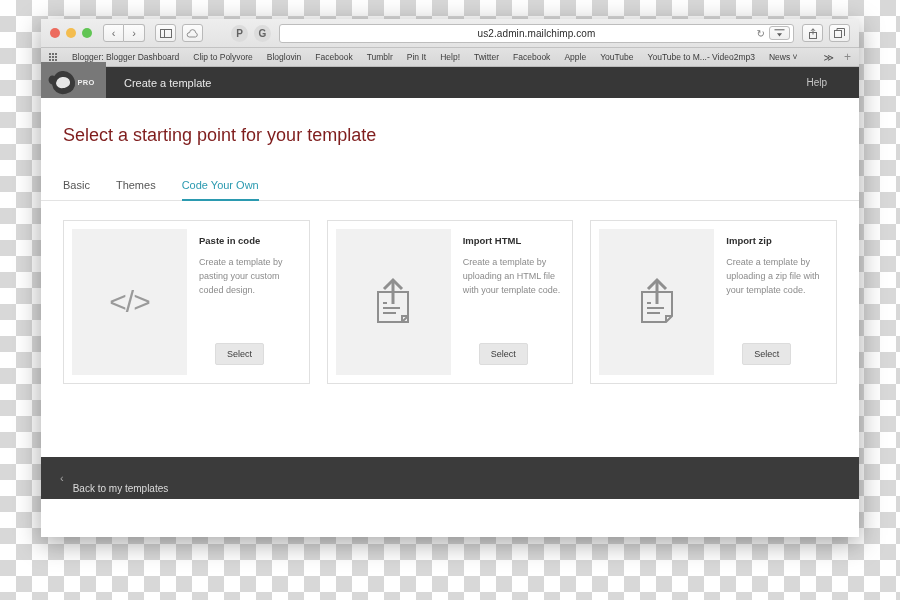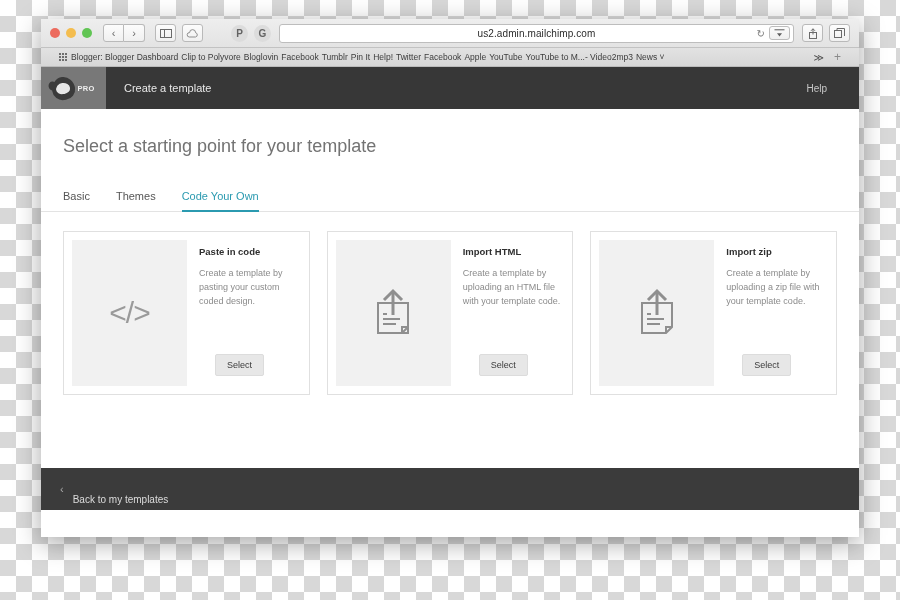--- a/index.html
+++ b/index.html
@@ -96,22 +96,22 @@
     font-size: 8px; color: #5c5c5c;
   }
 
   
   .bookmarks {
     height: 19px;
     background: linear-gradient(180deg,#e2e2e2,#d7d7d7);
     border-bottom: 1px solid #bbbbbb;
     display: flex;
     align-items: center;
-    padding: 0 18px;
-    gap: 3px;
+    padding: 0 8px;
+    gap: 14px;
     font-size: 8.5px;
     color: #3c3c3c;
     white-space: nowrap;
     overflow: hidden;
   }
   .grid-ico {
     width: 9px; height: 9px;
     display: grid;
     grid-template-columns: repeat(3, 2px);
     grid-template-rows: repeat(3, 2px);
@@ -119,21 +119,21 @@
     flex: none;
   }
   .grid-ico i { background: #6e6e6e; display: block; }
   .bm { flex: none; }
   .bm-right { margin-left: auto; display: flex; align-items: center; gap: 10px; flex: none; }
   .chev-dbl { font-size: 10px; color: #4a4a4a; }
   .plus { font-size: 12px; color: #8a8a8a; }
 
   
   .app-header {
-    height: 42px;
+    height: 31px;
     background: #373737;
     display: flex;
     align-items: center;
     position: relative;
   }
   .logo-cell {
     width: 65px; height: 42px;
     background: #787878;
     display: flex; align-items: center; justify-content: center;
     gap: 2px;
@@ -160,21 +160,21 @@
     border-radius: 50%;
   }
   .pro-tag { font-size: 7.5px; color: #efefef; font-weight: bold; letter-spacing: .3px; }
   .app-title { font-size: 11px; color: #e9e9e9; margin-left: 18px; }
   .help-link { position: absolute; right: 32px; font-size: 10px; color: #c8c8c8; }
 
   
   .page { background: #ffffff; height: 401px; position: relative; }
   .page-title {
     font-size: 18px;
-    color: #737373;
+    color: #7f1d1d;
     padding: 27px 0 0 22px;
     font-weight: normal;
   }
 
   .tabs {
     display: flex;
     gap: 26px;
     padding: 0 22px;
     margin-top: 33px;
     border-bottom: 1px solid #e3e3e3;

